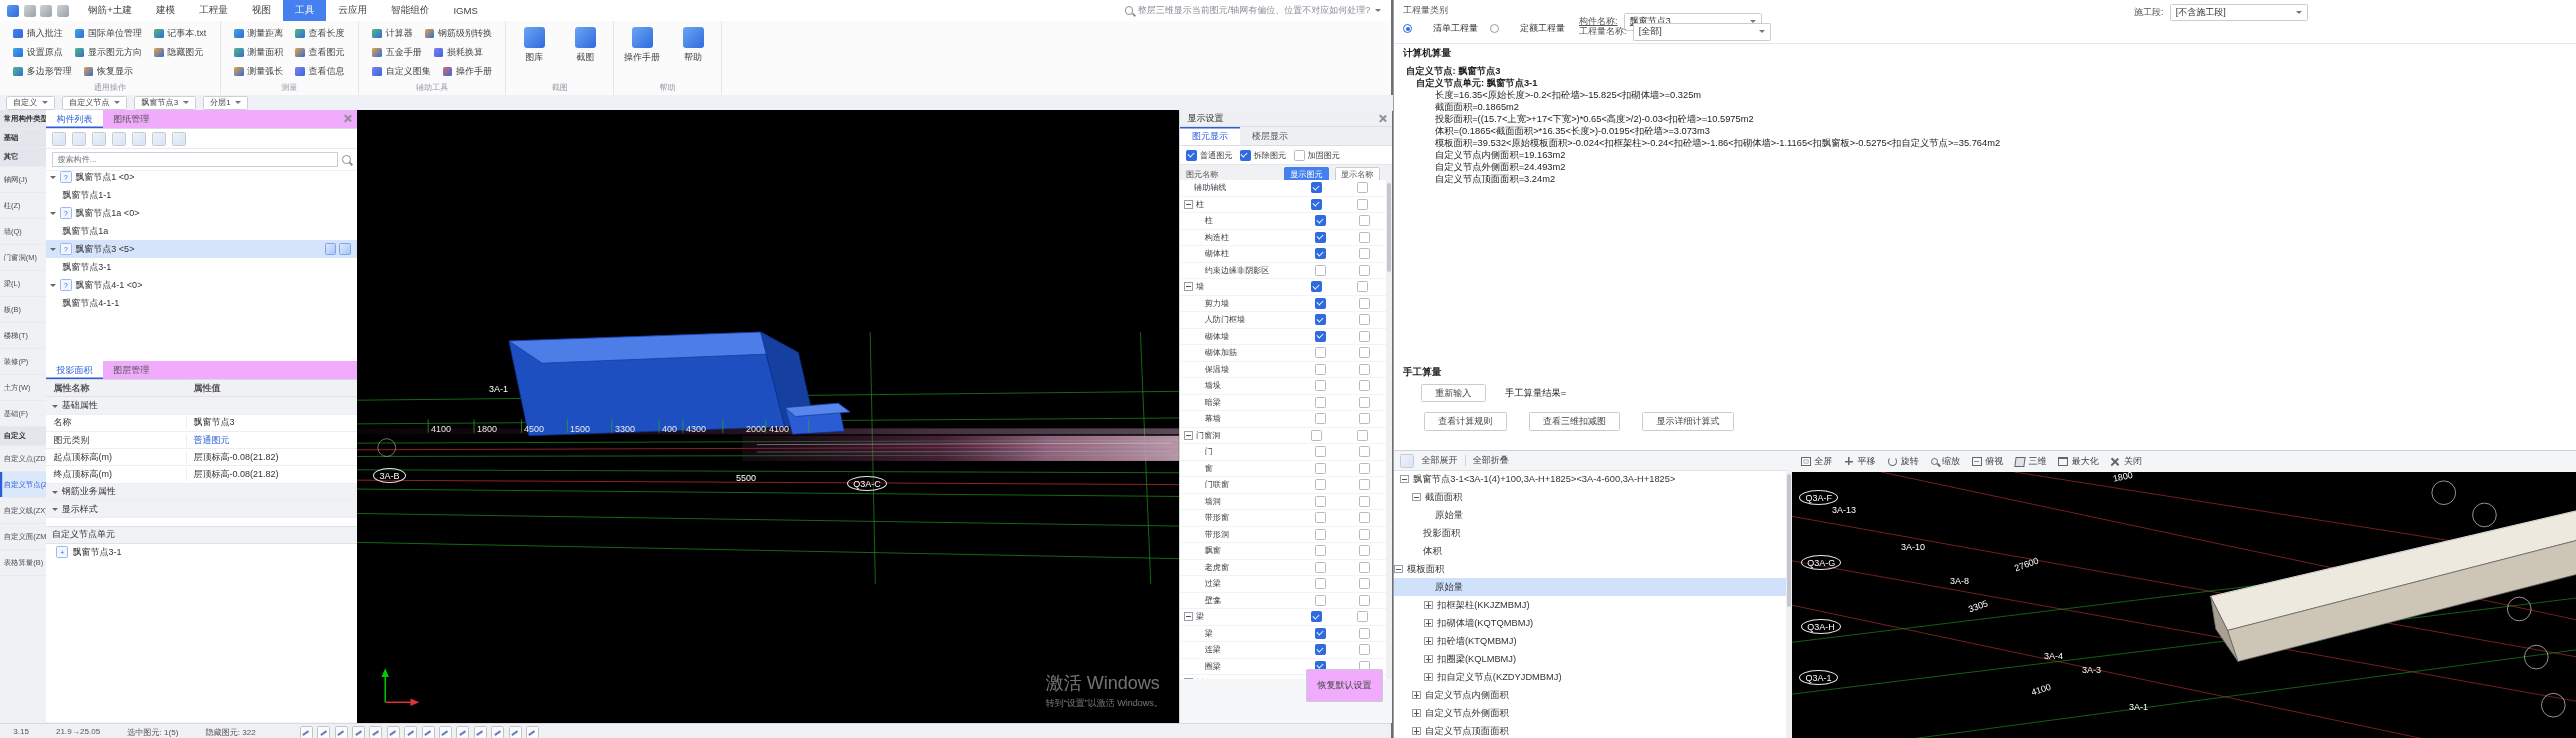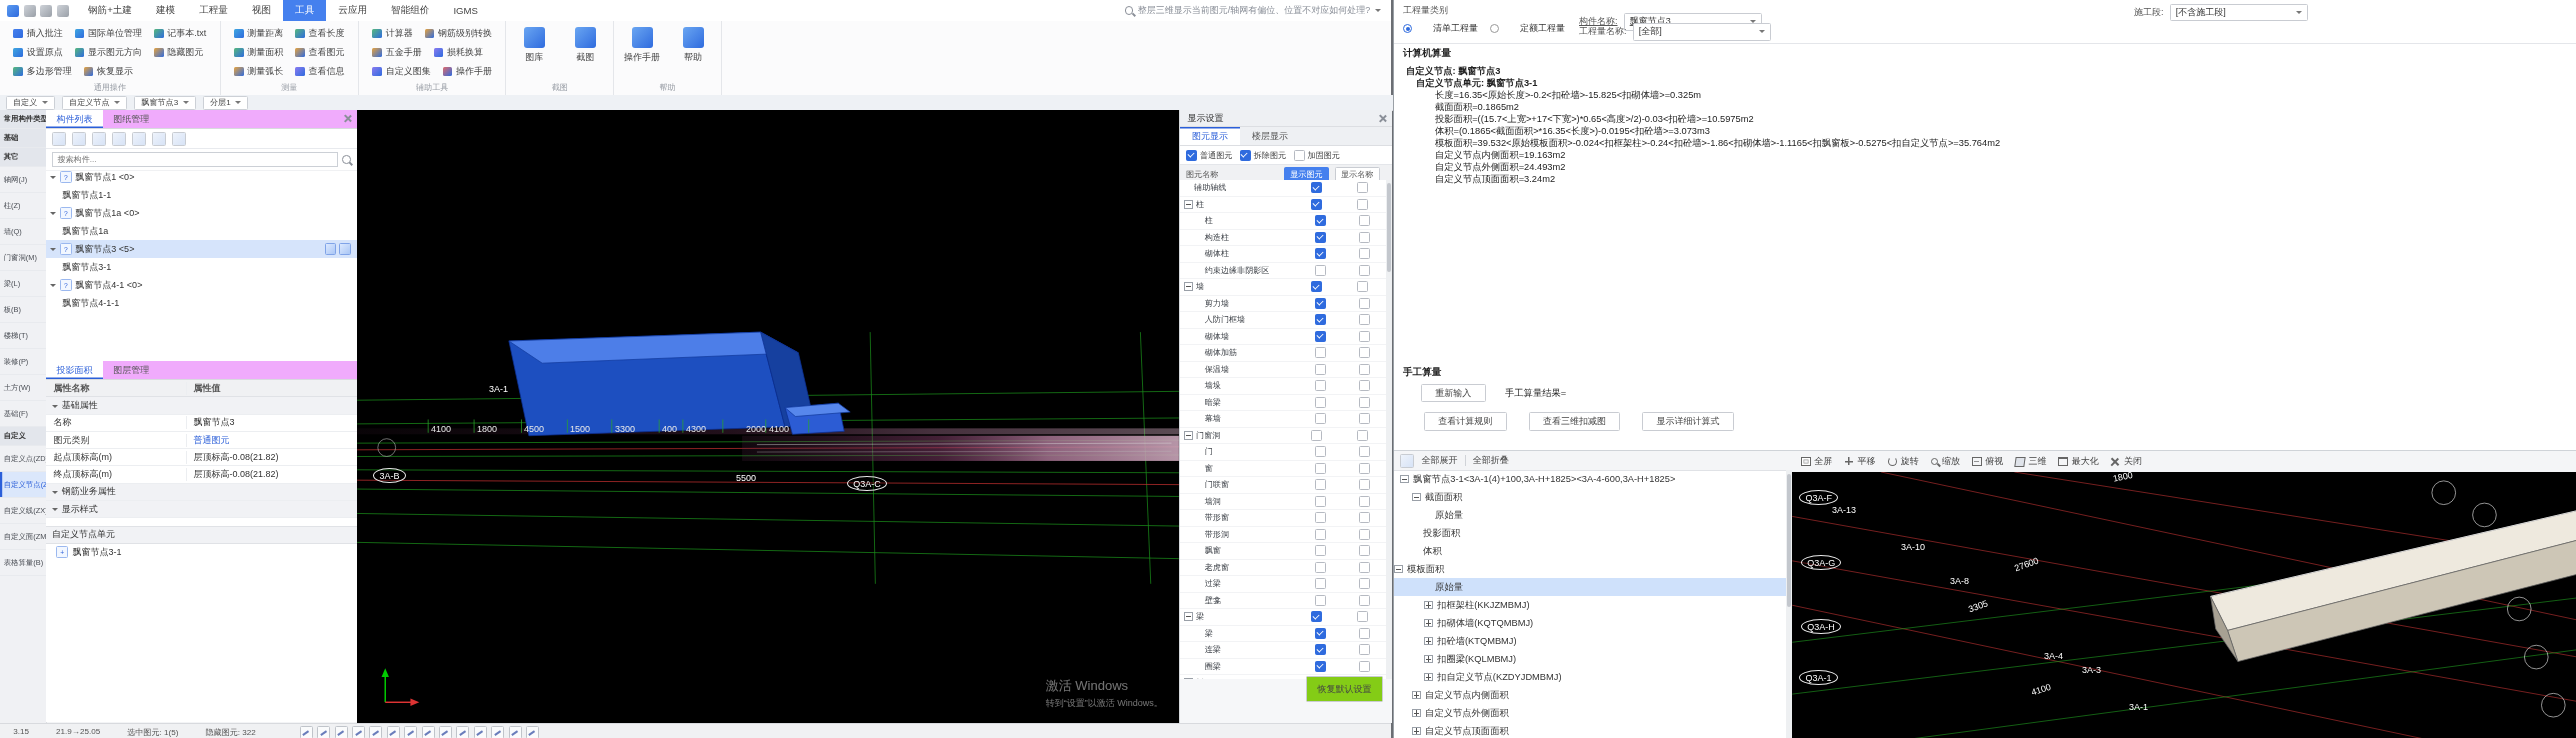--- a/index.html
+++ b/index.html
@@ -67,21 +67,21 @@
   .pval.blue{color:#2b5fd9;}
   .unit-head{margin-top:7.4px;height:16.3px;background:#f1f2f5;border-top:0.7px solid #e0e2e6;border-bottom:0.7px solid #e0e2e6;display:flex;align-items:center;padding-left:6px;font-size:9px;color:#333;}
   .unit-item{height:16.3px;display:flex;align-items:center;gap:4.4px;padding-left:10.4px;font-size:9px;color:#333;}
   
   #viewport{position:absolute;left:357px;top:110px;width:822px;height:613px;background:#000;overflow:hidden;}
   #vp-labels{position:absolute;left:0;top:0;width:100%;height:100%;}
   .vdim{position:absolute;color:#e8e8e8;font-size:9px;white-space:nowrap;}
   .vaxis{position:absolute;color:#fff;font-size:9px;white-space:nowrap;}
   .vaxis.circ{border:0.7px solid #e8e8e8;border-radius:50%;padding:1.5px 5.2px;background:rgba(0,0,0,.25);}
   .watermark{position:absolute;right:16.3px;bottom:13.3px;color:rgba(255,255,255,.45);text-align:left;}
-  .watermark .l1{font-size:13px;margin-top:40px;} .watermark .l2{font-size:9px;margin-top:2.2px;}
+  .watermark .l1{font-size:18px;margin-top:40px;} .watermark .l2{font-size:9px;margin-top:2.2px;}
   
   #display-panel{position:absolute;left:1179px;top:110px;width:212px;height:613px;background:#f6f7f9;border-left:0.7px solid #d5d8dc;overflow:hidden;}
   .dtitle{height:16.3px;display:flex;align-items:center;padding-left:7.4px;font-size:9px;color:#333;background:#eef0f3;border-bottom:0.7px solid #dcdee2;position:relative;}
   #dtabs{height:18px;display:flex;background:#eef0f3;border-bottom:0.7px solid #dcdee2;}
   .dtab{flex:0 0 auto;padding:0 12px;display:flex;align-items:center;font-size:9px;color:#555;}
   .dtab.active{background:#fff;color:#2b5fd9;box-shadow:inset 0 1.5px 0 #2b5fd9;}
   #dfilters{height:18px;display:flex;align-items:center;gap:7.4px;padding-left:6px;border-bottom:0.7px solid #e4e6ea;background:#fff;}
   .dfilter{display:inline-flex;align-items:center;gap:3px;font-size:8.1px;color:#444;}
   .dcolhead{height:18px;display:flex;align-items:center;border-bottom:0.7px solid #dcdee2;background:#f0f1f3;font-size:8.1px;}
   .dcolhead .c0{width:98px;padding-left:6px;color:#555;}
@@ -91,21 +91,21 @@
   .drow{height:15.5px;display:flex;align-items:center;border-bottom:0.7px solid #f2f3f5;font-size:8.1px;color:#3c4047;}
   .dlabel{width:111px;display:flex;align-items:center;gap:3px;overflow:hidden;white-space:nowrap;}
   .dcell{width:47px;display:flex;justify-content:center;}
   .cb{width:9px;height:9px;border:0.7px solid #b6bac2;background:#fff;display:inline-block;border-radius:1.5px;}
   .cb.on{background:#2f6bde;border-color:#2f6bde;}
   .cb.on::after{content:"";display:block;width:5.2px;height:3px;border-left:1.5px solid #fff;border-bottom:1.5px solid #fff;transform:rotate(-45deg);margin:1.5px 0 0 0.7px;}
   .expander{width:6.7px;height:6.7px;border:0.7px solid #9aa0a8;position:relative;background:#fff;flex:0 0 6.7px;display:inline-block;}
   .expander::before{content:"";position:absolute;left:0.7px;right:0.7px;top:3px;height:0.7px;background:#555;}
   .expander.plus::after{content:"";position:absolute;top:0.7px;bottom:0.7px;left:3px;width:0.7px;background:#555;}
   .expander-spacer{width:6.7px;flex:0 0 6.7px;display:inline-block;}
-  .reset-btn{position:absolute;right:9px;bottom:21px;height:26px;padding:0 10.4px;background:#84cc16;border:0.7px solid #c9ccd2;font-size:9px;color:#444;border-radius:1.5px;}
+  .reset-btn{position:absolute;right:9px;bottom:21px;height:33px;padding:0 10.4px;background:#f0abfc;border:0.7px solid #c9ccd2;font-size:9px;color:#444;border-radius:1.5px;}
   .vscroll{position:absolute;right:0;width:6px;background:#eef0f2;}
   .vthumb{position:absolute;left:0.7px;width:4.4px;background:#c3c7cd;border-radius:2.2px;}
   
   #status-bar{position:absolute;left:0;top:723px;width:1391px;height:16.3px;background:#f0f1f3;border-top:0.7px solid #d8dade;display:flex;align-items:center;font-size:8.1px;color:#555;}
   #status-items{display:flex;gap:27px;padding-left:13.3px;white-space:nowrap;}
   #status-icons{display:flex;gap:4.4px;margin-left:44px;}
   .sicon{width:11px;height:11px;border:0.7px solid #c0c4ca;background:#fafbfc;position:relative;border-radius:1.5px;}
   .sicon::after{content:"";position:absolute;left:1.5px;top:5.2px;width:7.4px;height:1.5px;background:#6a7dbb;transform:rotate(-35deg);}
   
   #right-window{position:absolute;left:1393px;top:0;width:1183px;height:739px;background:#fff;border-left:0.7px solid #9aa0a6;overflow:hidden;}

